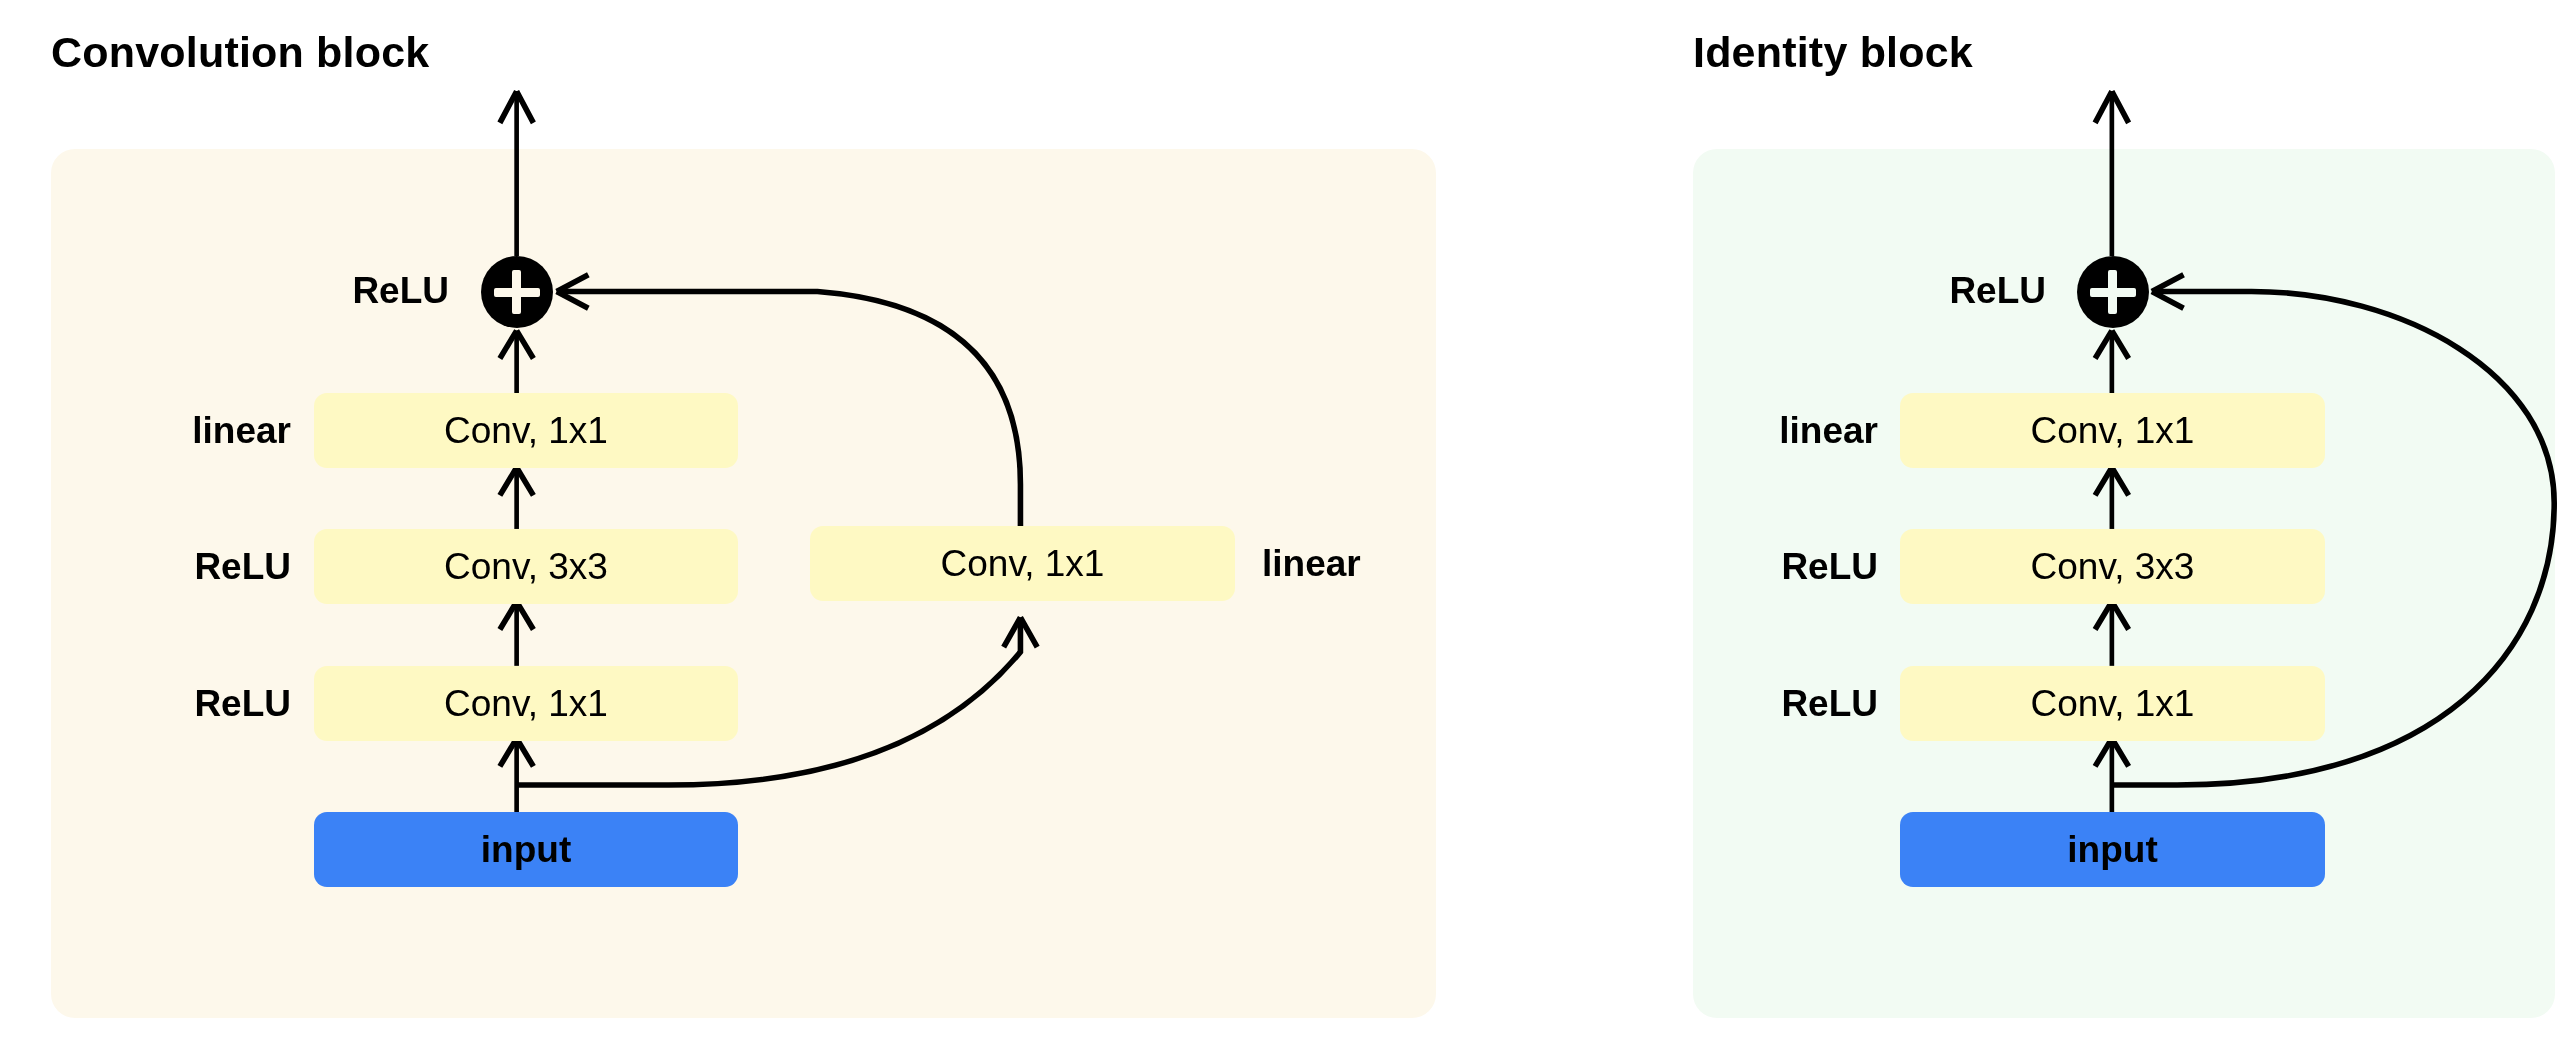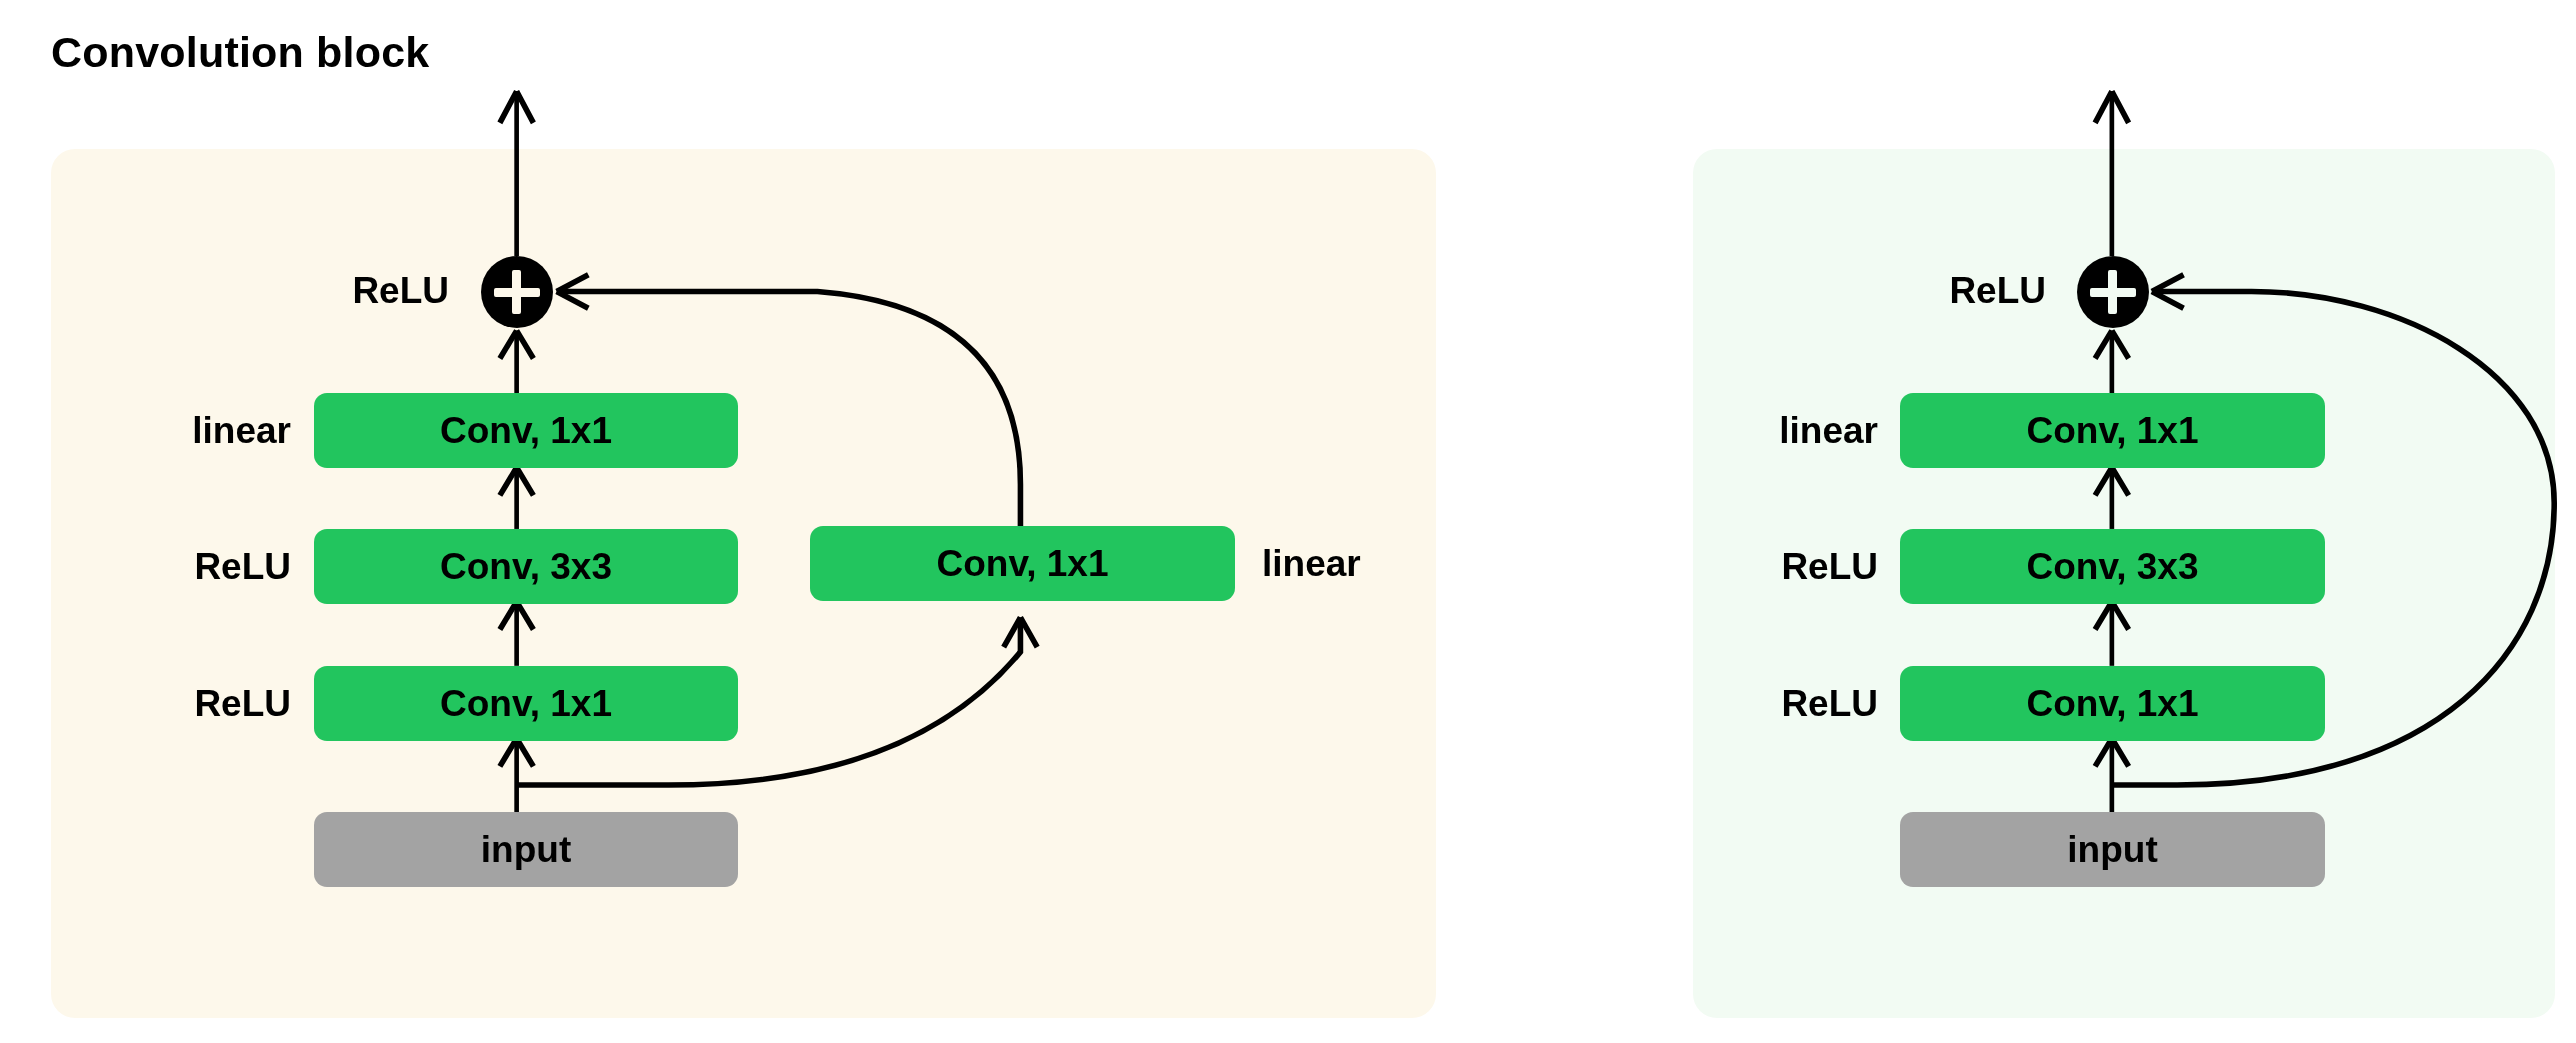--- a/index.html
+++ b/index.html
@@ -31,22 +31,22 @@
     position:absolute;
     border-radius:13px;
     display:flex;
     align-items:center;
     justify-content:center;
     font-size:37px;
     color:#000000;
     box-sizing:border-box;
     white-space:nowrap;
   }
-  .node-conv{background:#22c55e;font-weight:bold;}
-  .node-input{background:#a3a3a3;font-weight:700;}
+  .node-conv{background:#fef9c3;}
+  .node-input{background:#3b82f6;font-weight:700;}
 
   .side-label{
     position:absolute;
     font-size:37px;
     color:#000000;
     white-space:nowrap;
     line-height:1;
     font-weight:bold;
   }
   .side-label.right-align{text-align:right;}
@@ -122,20 +122,21 @@
   <div class="side-label right-align" style="left:56px; top:548px; width:219px;">ReLU</div>
 
   <div class="node node-conv" style="left:298px; top:666px; width:424px; height:75px;">Conv, 1x1</div>
   <div class="side-label right-align" style="left:56px; top:685px; width:219px;">ReLU</div>
 
   <div class="node node-input" style="left:298px; top:812px; width:424px; height:75px;">input</div>
 
   <div class="node node-conv" style="left:794px; top:526px; width:425px; height:75px;">Conv, 1x1</div>
   <div class="side-label" style="left:1246px; top:545px;">linear</div>
 
+  <div class="panel-title" style="left:1677px; top:28px;">Identity block</div>
 
   <div class="panel panel-identity" style="left:1677px; top:149px; width:862px; height:869px;"></div>
 
   <svg class="edges" viewBox="0 0 2765 1120">
 
     <path class="edge" d="M2250 872 L2250 793"></path>
     <path class="edge-thick" d="M2250 793 L2232 823 M2250 793 L2268 823"></path>
 
     <path class="edge" d="M2250 715 L2250 646"></path>
     <path class="edge-thick" d="M2250 646 L2232 676 M2250 646 L2268 676"></path>

